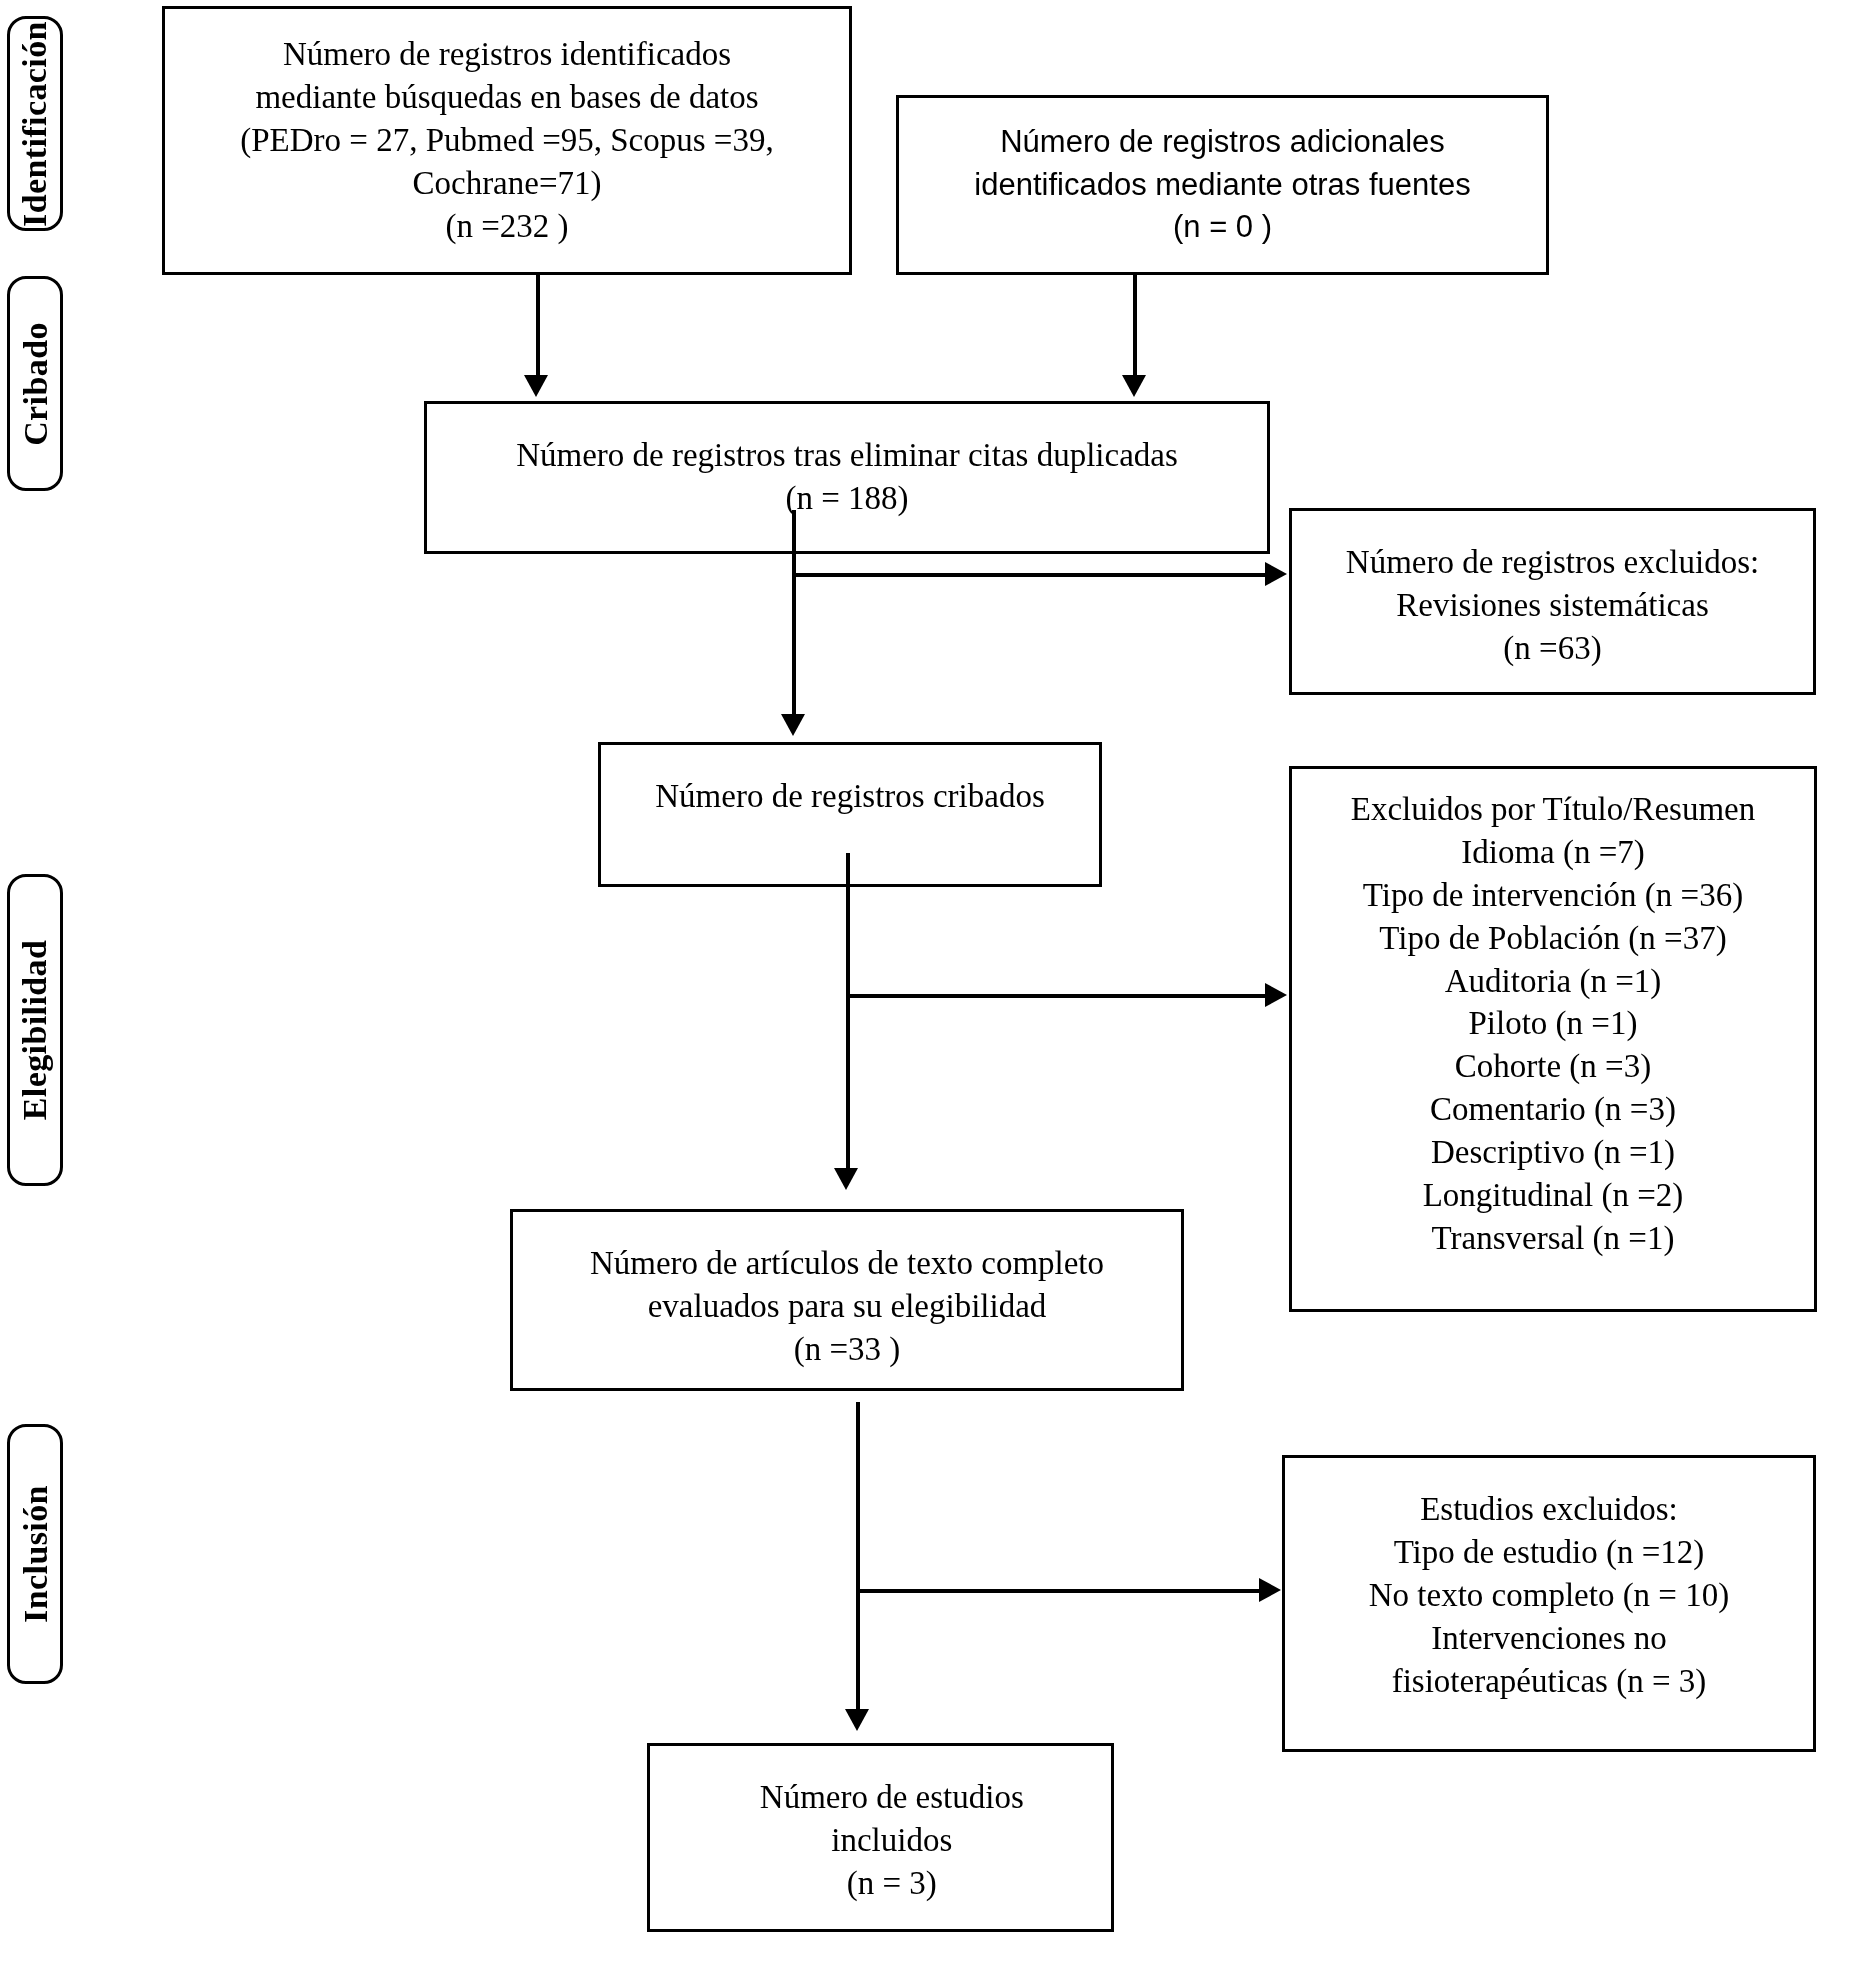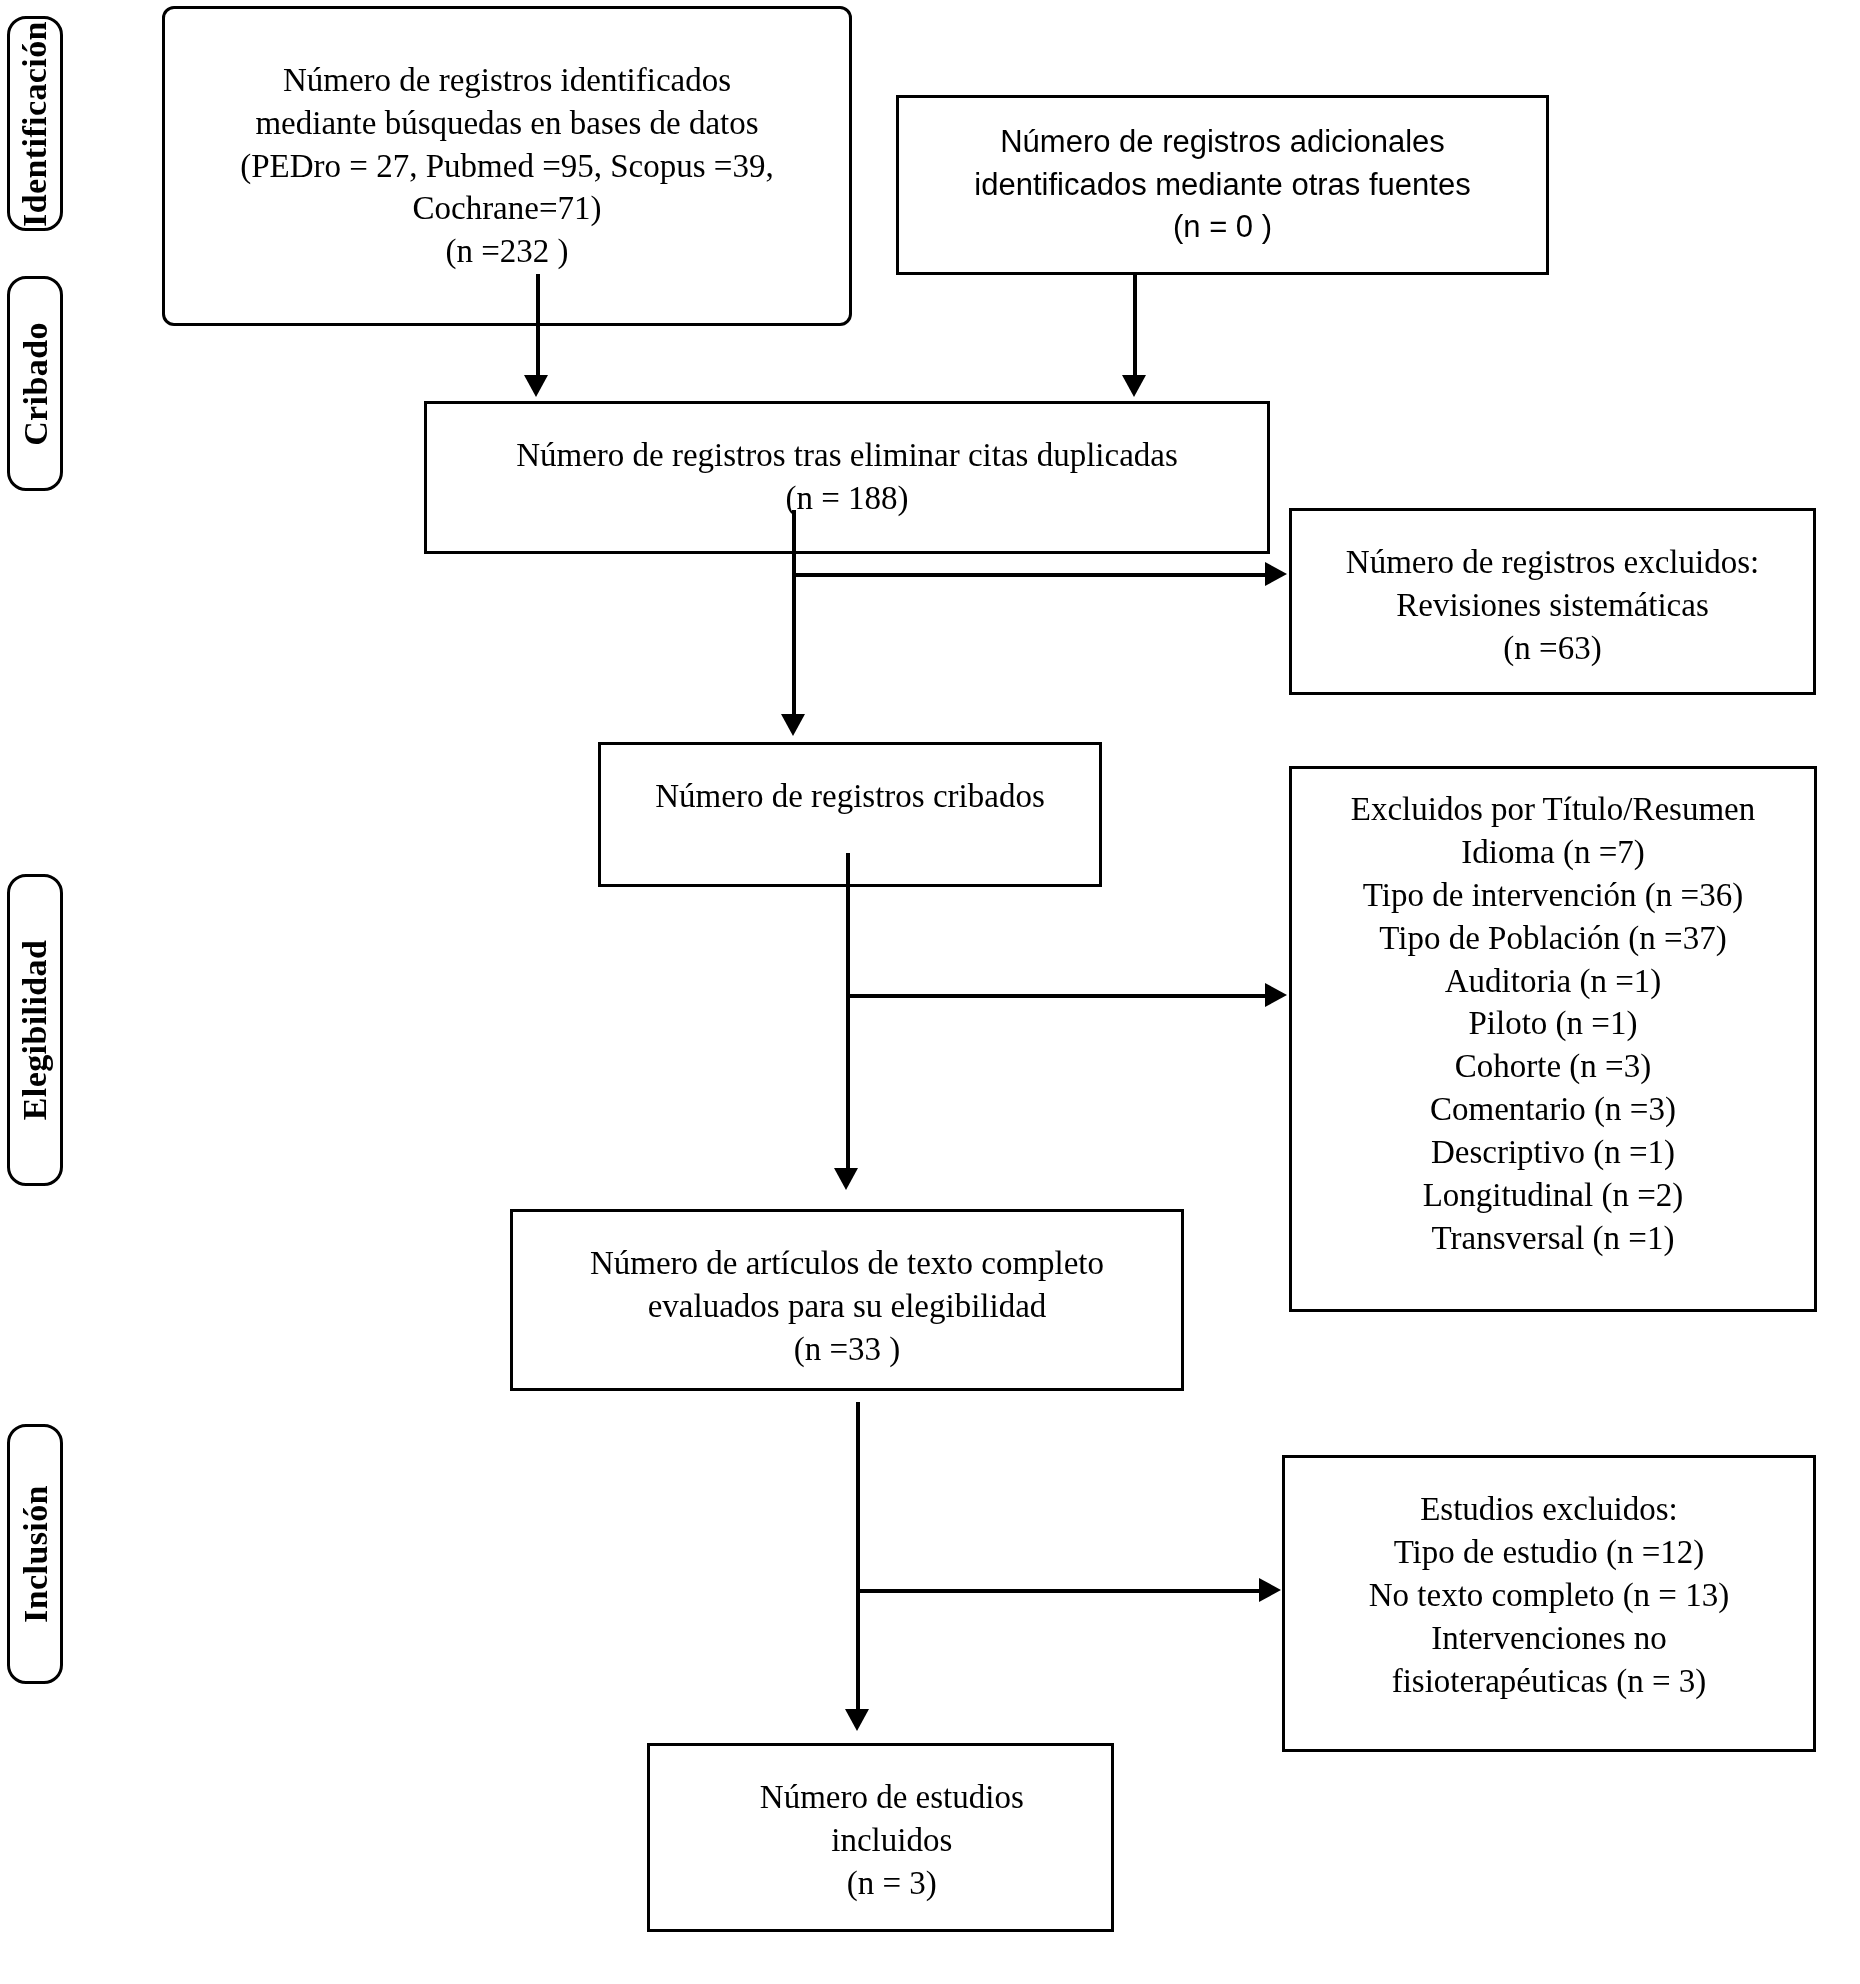--- a/index.html
+++ b/index.html
@@ -96,21 +96,21 @@
   </div>
 
   <div class="stage" style="left:7.4px;  top:874px; width:56px;  height:312px;">
     <span class="stage-label">Elegibilidad</span>
   </div>
 
   <div class="stage" style="left:7.4px;  top:1424px; width:56px;  height:260px;">
     <span class="stage-label">Inclusión</span>
   </div>
 
-  <div class="box" style="left:162px; top:6px; width:690px; height:320px;border-radius:12px;">
+  <div class="box" style="left:162px; top:6px; width:690px; height:269px;">
     <div class="lines">
       <div>Número de registros identificados</div>
       <div>mediante búsquedas en bases de datos</div>
       <div>(PEDro = 27, Pubmed =95, Scopus =39,</div>
       <div>Cochrane=71)</div>
       <div>(n =232   )</div>
     </div>
   </div>
 
   <div class="box sans" style="left:896px; top:95px; width:653px; height:180px;">
@@ -163,21 +163,21 @@
       <div>Número de artículos de texto completo</div>
       <div>evaluados para su elegibilidad</div>
       <div>(n =33 )</div>
     </div>
   </div>
 
   <div class="box upper" style="left:1282px; top:1455px; width:534px; height:297px;">
     <div class="lines">
       <div>Estudios excluidos:</div>
       <div>Tipo de estudio (n =12)</div>
-      <div>No texto completo (n = 13)</div>
+      <div>No texto completo (n = 10)</div>
       <div>Intervenciones no</div>
       <div>fisioterapéuticas (n = 3)</div>
     </div>
   </div>
 
   <div class="box upper" style="left:647px; top:1743px; width:467px; height:189px;padding-left:33px;">
     <div class="lines">
       <div>Número de estudios</div>
       <div>incluidos</div>
       <div>(n = 3)</div>

